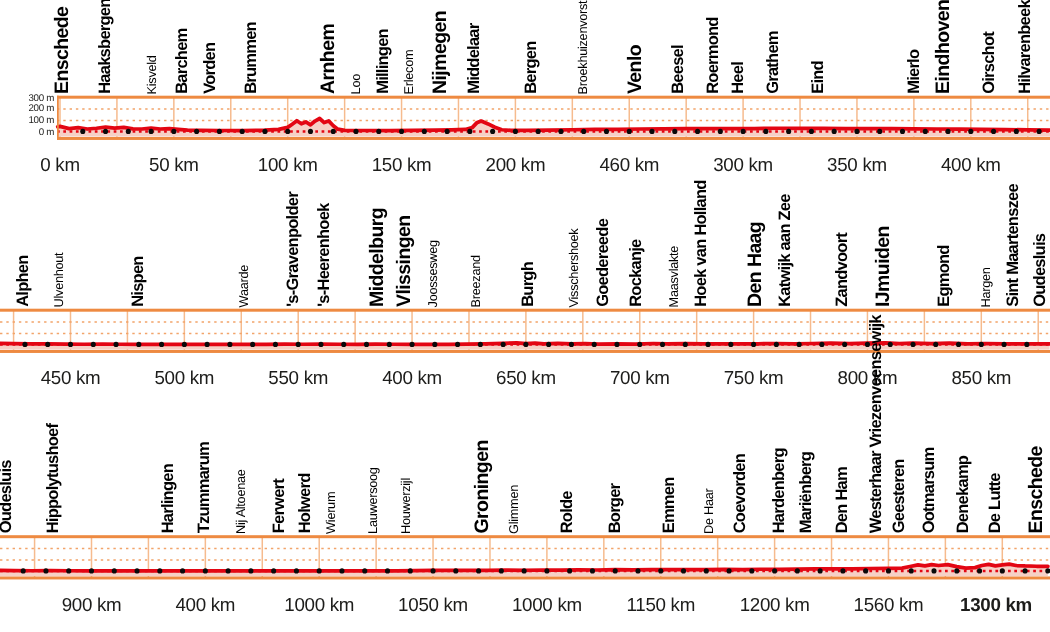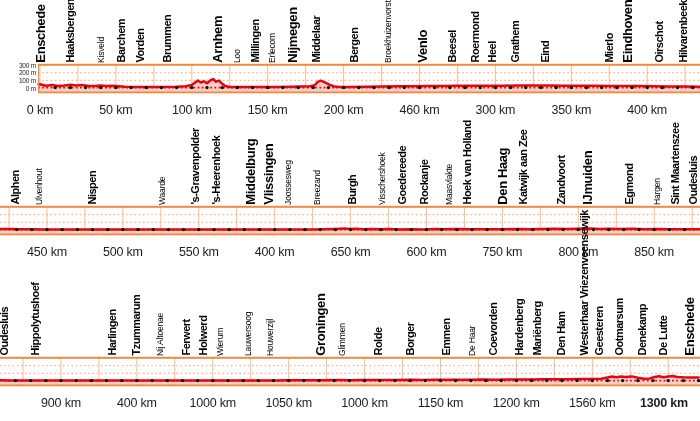--- a/index.html
+++ b/index.html
@@ -227,21 +227,21 @@
       <div class="place major" style="left: 595.008px; bottom: 77px;">IJmuiden</div>
       <div class="place town" style="left: 636.312px; bottom: 77px;">Egmond</div>
       <div class="place small" style="left: 662.236px; bottom: 77px;">Hargen</div>
       <div class="place town" style="left: 681.852px; bottom: 77px;">Sint Maartenszee</div>
       <div class="place town" style="left: 700.068px; bottom: 77px;">Oudesluis</div>
       <div class="km" style="left: 47px; top: 103px;">450 km</div>
       <div class="km" style="left: 122.9px; top: 103px;">500 km</div>
       <div class="km" style="left: 198.8px; top: 103px;">550 km</div>
       <div class="km" style="left: 274.7px; top: 103px;">400 km</div>
       <div class="km" style="left: 350.6px; top: 103px;">650 km</div>
-      <div class="km" style="left: 426.5px; top: 103px;">600 km</div>
+      <div class="km" style="left: 426.5px; top: 103px;">700 km</div>
       <div class="km" style="left: 502.4px; top: 103px; text-align: center;">750 km</div>
       <div class="km" style="left: 578.3px; top: 103px;">800 km</div>
       <div class="km" style="left: 654.2px; top: 103px;">850 km</div>
     </div>
     <div class="row" style="top: 293px; height: 128px;">
       <svg width="700" height="128" viewBox="0 0 700 128">
         <line x1="23.049999999999997" x2="23.049999999999997" y1="65" y2="93" stroke="#f6bb8e" stroke-width="1"></line>
         <line x1="61" x2="61" y1="65" y2="93" stroke="#f6bb8e" stroke-width="1"></line>
         <line x1="98.95" x2="98.95" y1="65" y2="93" stroke="#f6bb8e" stroke-width="1"></line>
         <line x1="136.9" x2="136.9" y1="65" y2="93" stroke="#f6bb8e" stroke-width="1"></line>

